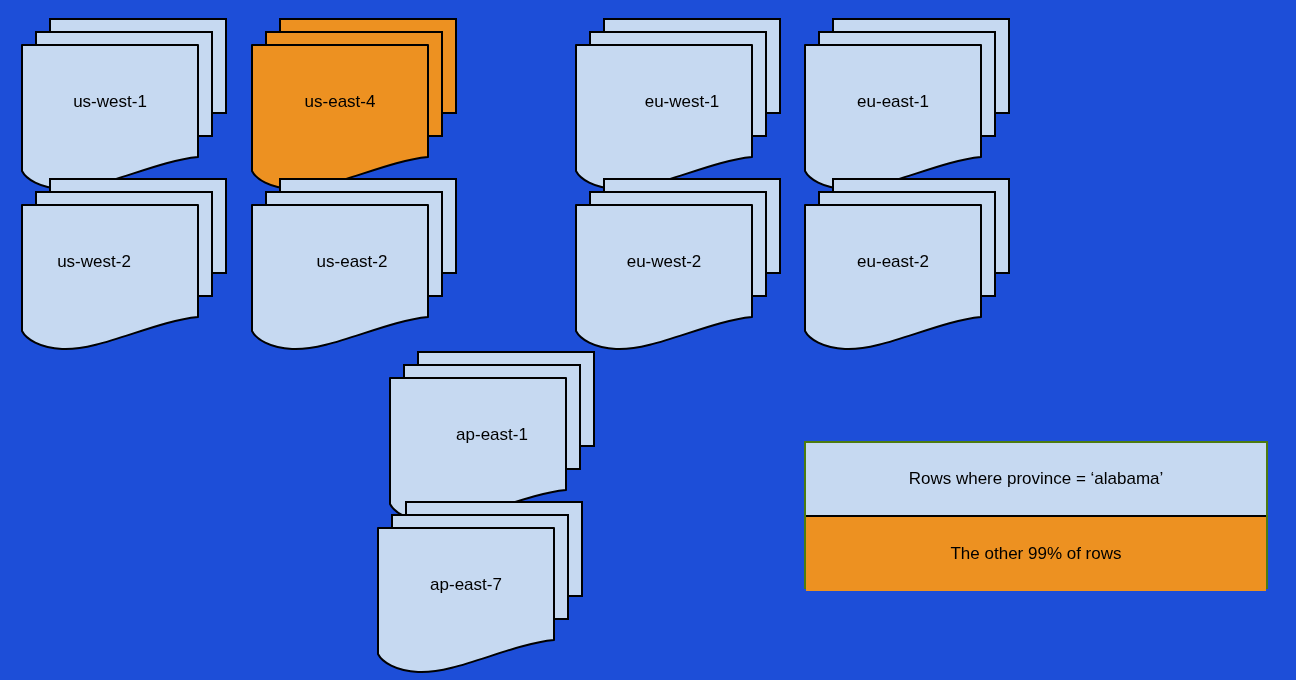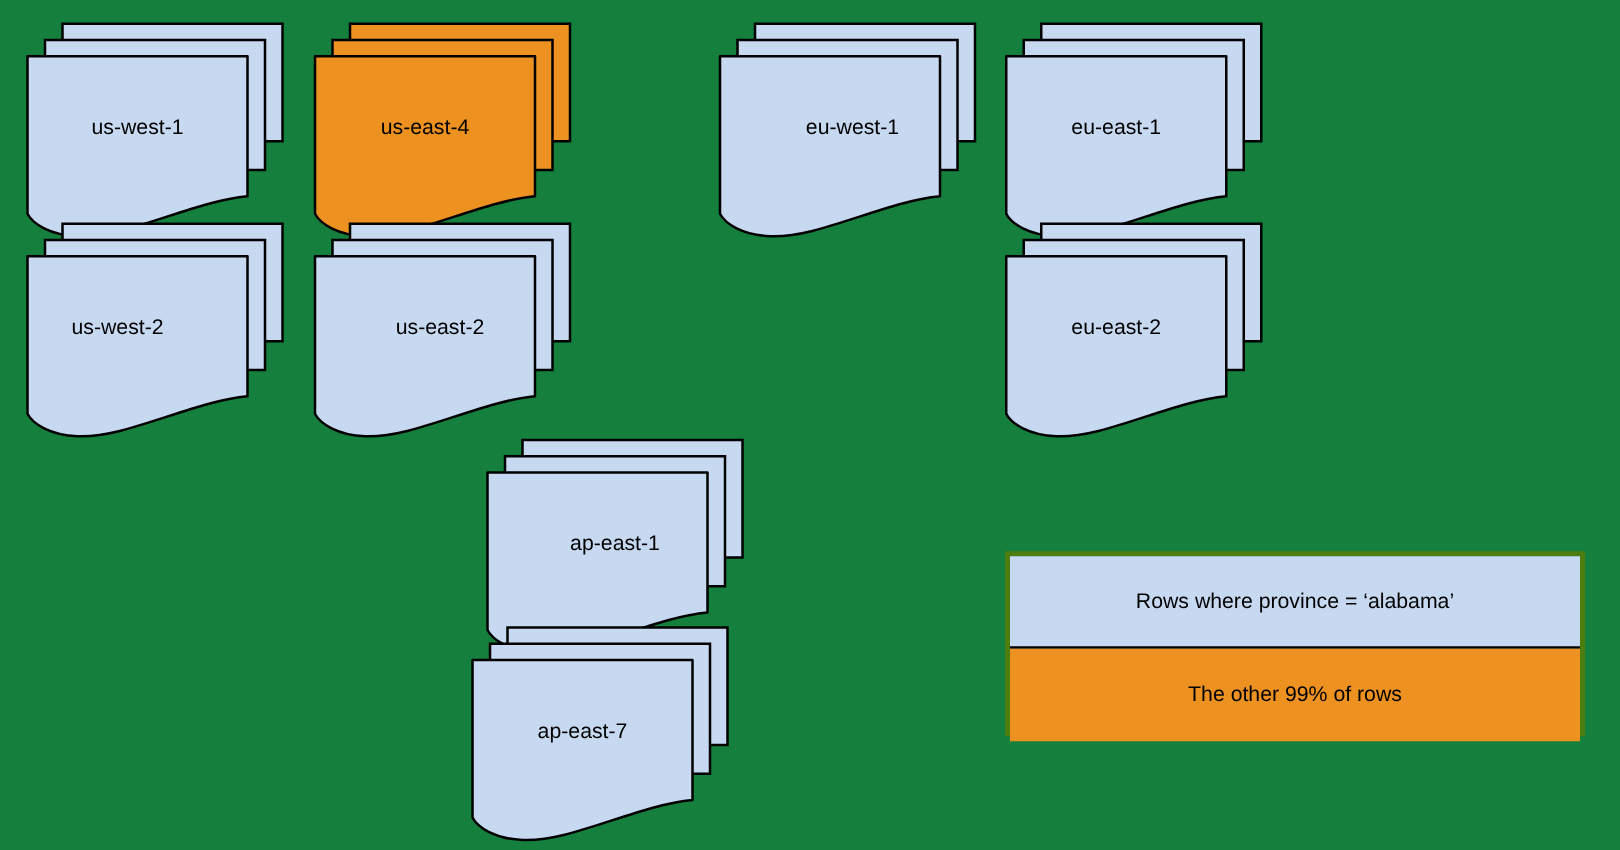--- a/index.html
+++ b/index.html
@@ -11,41 +11,41 @@
   body {
     width: 1296px;
     height: 680px;
     font-family: "Liberation Sans", sans-serif;
     overflow: hidden;
   }
   #canvas {
     position: relative;
     width: 1296px;
     height: 680px;
-    background: #15803d;
+    background: #1d4ed8;
   }
   .doc-stack {
     position: absolute;
   }
   .doc-stack svg {
     display: block;
     overflow: visible;
   }
   .doc-label {
     position: absolute;
     font-family: "Liberation Sans", sans-serif;
     font-size: 17px;
     color: #000000;
     white-space: nowrap;
     line-height: 1;
     pointer-events: none;
   }
   .legend {
     position: absolute;
-    border: 4px solid #4d7c0f;
+    border: 2px solid #4d7c0f;
     box-sizing: border-box;
   }
   .legend-row {
     display: flex;
     align-items: center;
     justify-content: center;
     box-sizing: border-box;
     font-family: "Liberation Sans", sans-serif;
     font-size: 17px;
     color: #000000;
@@ -99,20 +99,28 @@
       <div class="doc-label" style="left: 2px; top: 28px; width: 144px; height: 112px; display: flex; align-items: center; justify-content: center;">us-west-2</div>
     </div>
     <div class="doc-stack" style="left: 250px; top: 177px;">
       <svg width="208" height="174" viewBox="0 0 208 174">
         <rect x="30" y="2" width="176" height="94" fill="#C6D9F1" stroke="#000000" stroke-width="2"></rect>
         <rect x="16" y="15" width="176" height="104" fill="#C6D9F1" stroke="#000000" stroke-width="2"></rect>
         <path d="M 2 28 L 178 28 L 178 140 C 134 144, 80 174, 42 172 C 20 171, 6 162, 2 154 Z" fill="#C6D9F1" stroke="#000000" stroke-width="2" stroke-linejoin="round"></path>
       </svg>
       <div class="doc-label" style="left: 2px; top: 28px; width: 200px; height: 112px; display: flex; align-items: center; justify-content: center;">us-east-2</div>
     </div>
+    <div class="doc-stack" style="left: 574px; top: 177px;">
+      <svg width="208" height="174" viewBox="0 0 208 174">
+        <rect x="30" y="2" width="176" height="94" fill="#C6D9F1" stroke="#000000" stroke-width="2"></rect>
+        <rect x="16" y="15" width="176" height="104" fill="#C6D9F1" stroke="#000000" stroke-width="2"></rect>
+        <path d="M 2 28 L 178 28 L 178 140 C 134 144, 80 174, 42 172 C 20 171, 6 162, 2 154 Z" fill="#C6D9F1" stroke="#000000" stroke-width="2" stroke-linejoin="round"></path>
+      </svg>
+      <div class="doc-label" style="left: 2px; top: 28px; width: 176px; height: 112px; display: flex; align-items: center; justify-content: center;">eu-west-2</div>
+    </div>
     <div class="doc-stack" style="left: 803px; top: 177px;">
       <svg width="208" height="174" viewBox="0 0 208 174">
         <rect x="30" y="2" width="176" height="94" fill="#C6D9F1" stroke="#000000" stroke-width="2"></rect>
         <rect x="16" y="15" width="176" height="104" fill="#C6D9F1" stroke="#000000" stroke-width="2"></rect>
         <path d="M 2 28 L 178 28 L 178 140 C 134 144, 80 174, 42 172 C 20 171, 6 162, 2 154 Z" fill="#C6D9F1" stroke="#000000" stroke-width="2" stroke-linejoin="round"></path>
       </svg>
       <div class="doc-label" style="left: 2px; top: 28px; width: 176px; height: 112px; display: flex; align-items: center; justify-content: center;">eu-east-2</div>
     </div>
     <div class="doc-stack" style="left: 388px; top: 350px;">
       <svg width="208" height="174" viewBox="0 0 208 174">

